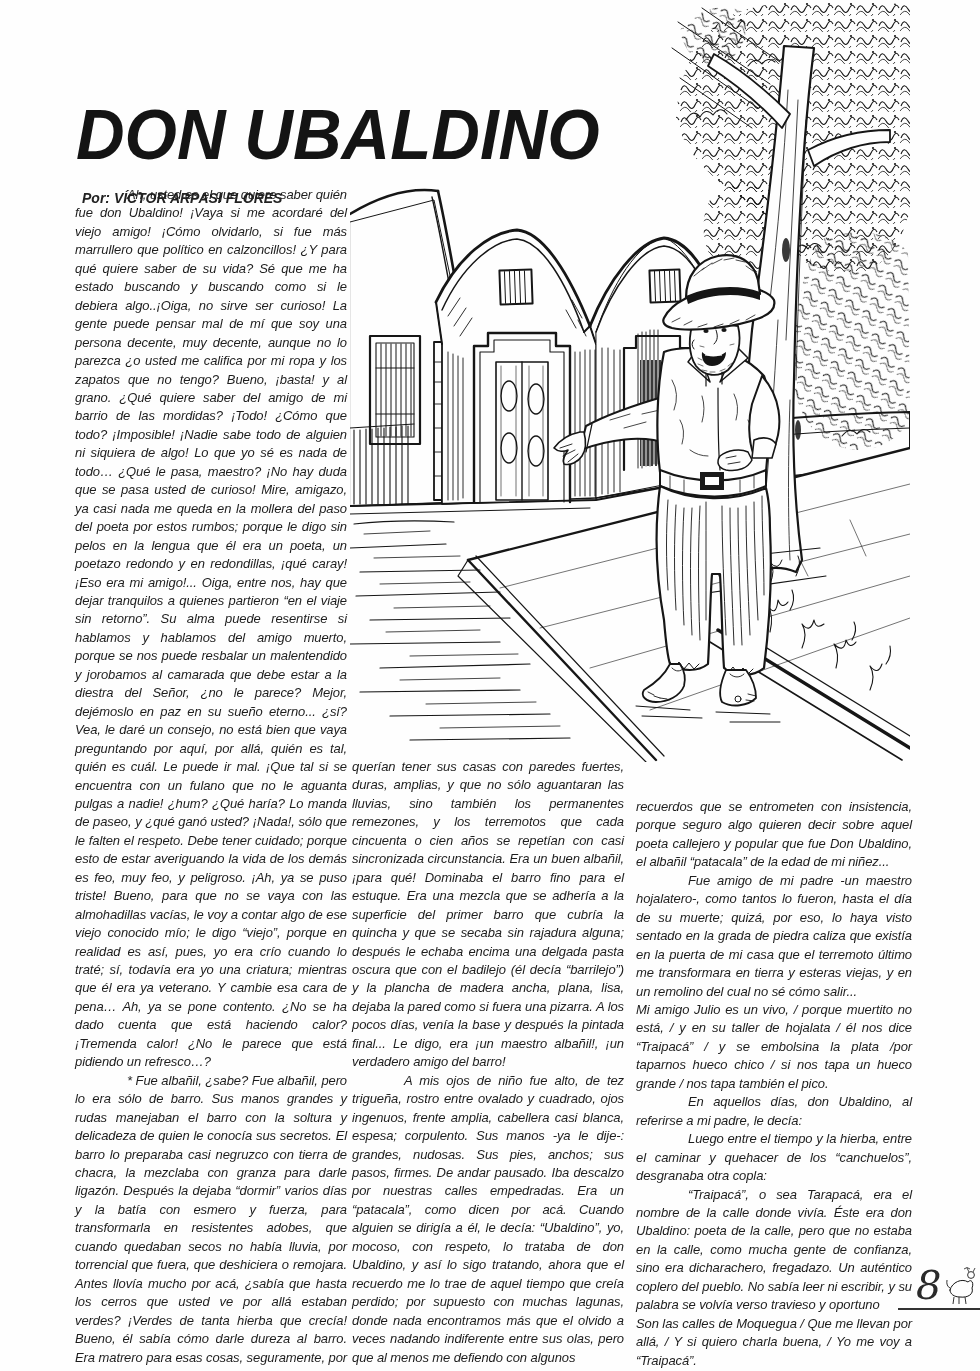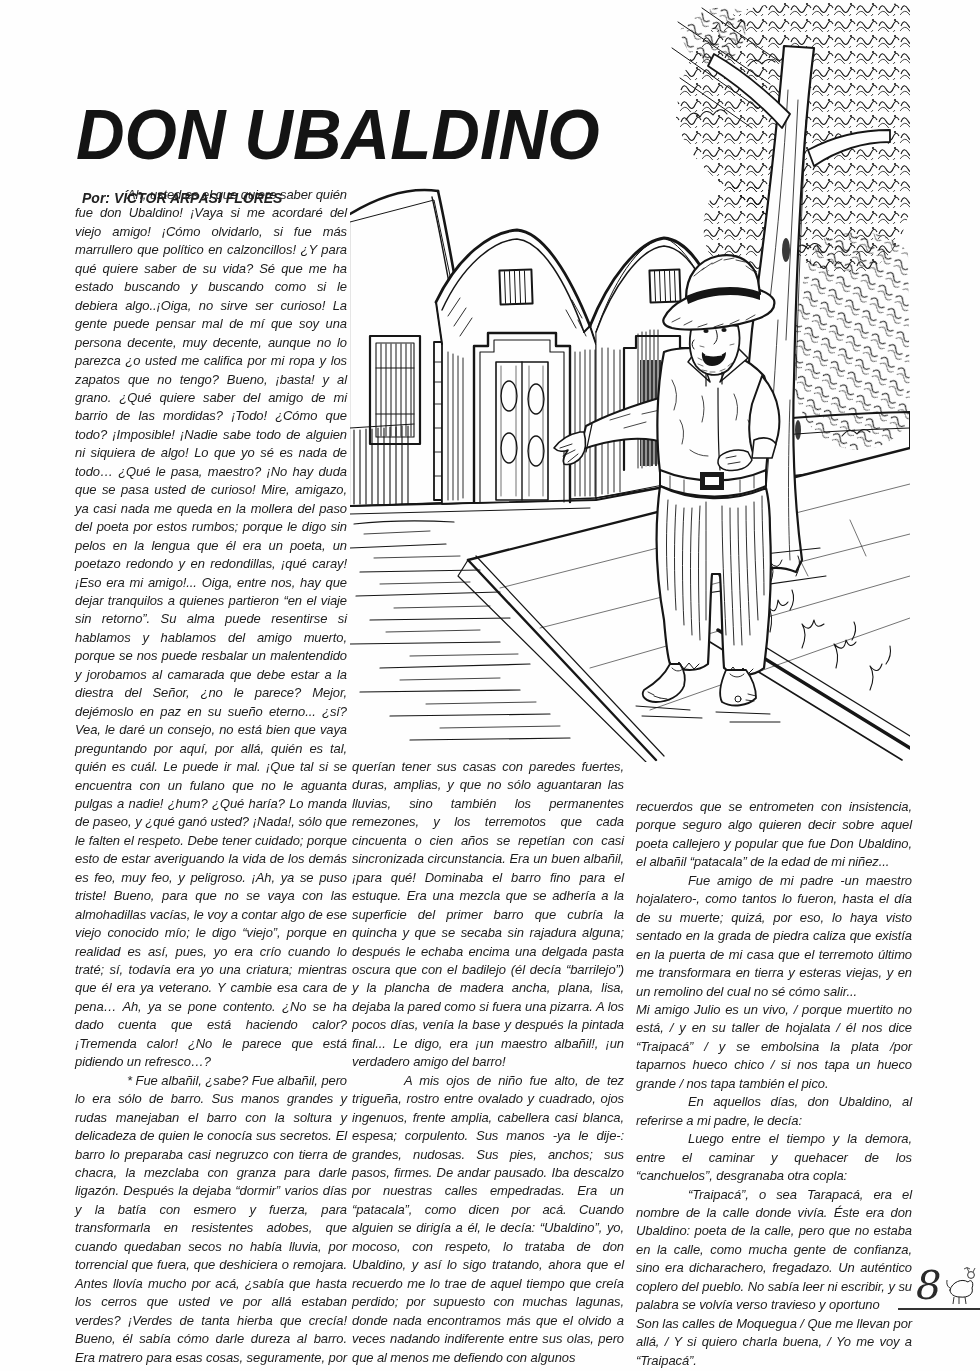--- a/index.html
+++ b/index.html
@@ -199,21 +199,21 @@
     </div>
   <div class="col col2">
       <p class="para">querían tener sus casas con paredes fuertes, duras, amplias, y que no sólo aguantaran las lluvias, sino también los permanentes remezones, y los terremotos que cada cincuenta o cien años se repetían con casi sincronizada circunstancia. Era un buen albañil, ¡para qué! Dominaba el barro fino para el estuque. Era una mezcla que se adhería a la superficie del primer barro que cubría la quincha y que se secaba sin rajadura alguna; después le echaba encima una delgada pasta oscura que con el badilejo (él decía “barrilejo”) y la plancha de madera ancha, plana, lisa, dejaba la pared como si fuera una pizarra. A los pocos días, venía la base y después la pintada final... Le digo, era ¡un maestro albañil!, ¡un verdadero amigo del barro!</p>
       <p class="para ind">A mis ojos de niño fue alto, de tez trigueña, rostro entre ovalado y cuadrado, ojos ingenuos, frente amplia, cabellera casi blanca, espesa; corpulento. Sus manos -ya le dije-: grandes, nudosas. Sus pies, anchos; sus pasos, firmes. De andar pausado. Iba descalzo por nuestras calles empedradas. Era un “patacala”, como dicen por acá. Cuando alguien se dirigía a él, le decía: “Ubaldino”, yo, mocoso, con respeto, lo trataba de don Ubaldino, y así lo sigo tratando, ahora que el recuerdo me lo trae de aquel tiempo que creía perdido; por supuesto con muchas lagunas, donde nada encontramos más que el olvido a veces nadando indiferente entre sus olas, pero que al menos me defiendo con algunos</p>
     </div>
   <div class="col col3">
       <p class="para">recuerdos que se entrometen con insistencia, porque seguro algo quieren decir sobre aquel poeta callejero y popular que fue Don Ubaldino, el albañil “patacala” de la edad de mi niñez...</p>
       <p class="para ind">Fue amigo de mi padre -un maestro hojalatero-, como tantos lo fueron, hasta el día de su muerte; quizá, por eso, lo haya visto sentado en la grada de piedra caliza que existía en la puerta de mi casa que el terremoto último me transformara en tierra y esteras viejas, y en un remolino del cual no sé cómo salir...</p>
       <p class="para">Mi amigo Julio es un vivo, / porque muertito no está, / y en su taller de hojalata / él nos dice “Traipacá” / y se embolsina la plata /por taparnos hueco chico / si nos tapa un hueco grande / nos tapa también el pico.</p>
       <p class="para ind">En aquellos días, don Ubaldino, al referirse a mi padre, le decía:</p>
-      <p class="para ind">Luego entre el tiempo y la demora, entre el caminar y quehacer de los “canchuelos”, desgranaba otra copla:</p>
+      <p class="para ind">Luego entre el tiempo y la hierba, entre el caminar y quehacer de los “canchuelos”, desgranaba otra copla:</p>
       <p class="para ind">“Traipacá”, o sea Tarapacá, era el nombre de la calle donde vivía. Éste era don Ubaldino: poeta de la calle, pero que no estaba en la calle, como mucha gente de confianza, sino era dicharachero, fregadazo. Un auténtico coplero del pueblo. No sabía leer ni escribir, y su palabra se volvía verso travieso y oportuno</p>
       <p class="para">Son las calles de Moquegua / Que me llevan por allá, / Y si quiero charla buena, / Yo me voy a “Traipacá”.</p>
     </div>
 
   <div class="pagenum">8</div>
   <div class="footer-rule"></div>
   <svg class="footer-doodle" viewBox="0 0 38 42">
     <path d="M8,26 C10,18 20,14 26,18 C30,14 32,20 30,24 C32,30 26,34 18,33 C12,33 8,30 8,26 Z" class="pen" stroke="#333" stroke-width="1" fill="none"></path>
     <path d="M12,33 L11,40 M17,33 L17,40 M23,33 L24,40 M8,24 q-4,-2 -3,-8" stroke="#333" stroke-width="1" fill="none"></path>
     <circle cx="29" cy="11" r="3.4" stroke="#333" stroke-width="1" fill="none"></circle>

